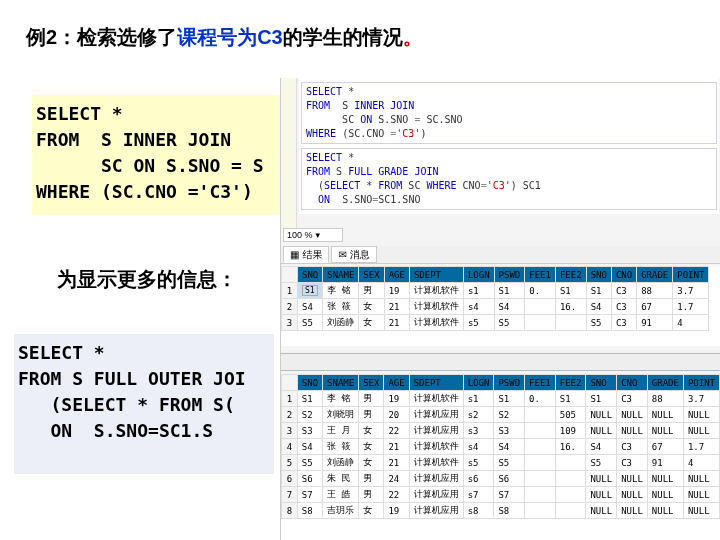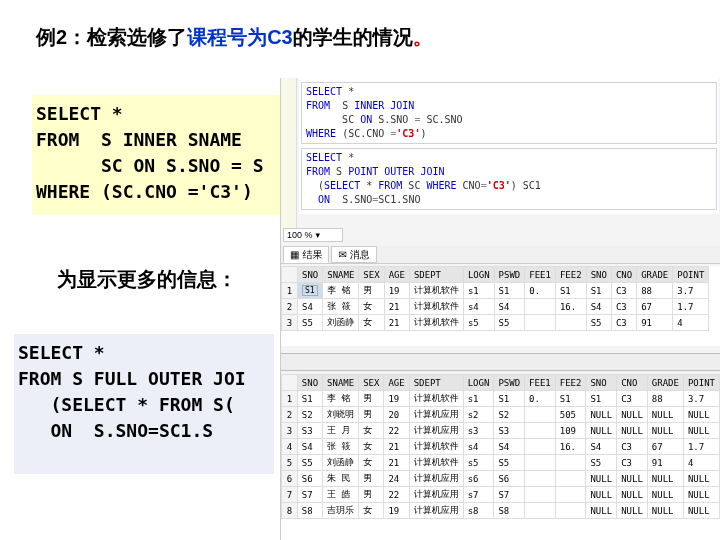--- a/index.html
+++ b/index.html
@@ -1,71 +1,71 @@
 <!DOCTYPE html>
 <html><head>
 <meta charset="utf-8">
 <style>
   * { box-sizing: border-box; margin: 0; padding: 0; }
   body { width: 720px; height: 540px; background: #fff; font-family: "Microsoft YaHei", SimSun, sans-serif; position: relative; overflow: hidden; }
-  .title { position: absolute; left: 36px; top: 24px; font-size: 20px; font-weight: bold; }
+  .title { position: absolute; left: 26px; top: 24px; font-size: 20px; font-weight: bold; }
   .title .hl { color: #0033cc; }
   .title .dot { color: #cc0000; }
   .code1 { position: absolute; left: 32px; top: 95px; width: 248px; height: 120px; background: #ffffcc; font-family: "MS Gothic", monospace; font-size: 18px; font-weight: bold; line-height: 26px; padding: 6px 4px; white-space: pre; }
   .mid { position: absolute; left: 32px; top: 266px; font-size: 20px; font-weight: bold; margin-left: 25px; }
   .code2 { position: absolute; left: 14px; top: 334px; width: 260px; height: 140px; background: #eceef8; font-family: "MS Gothic", monospace; font-size: 18px; font-weight: bold; line-height: 26px; padding: 6px 4px; white-space: pre; }
   .app { position: absolute; left: 280px; top: 78px; width: 440px; height: 470px; background: #f4f4f4; border-left: 1px solid #ccc; font-size: 10px; }
   .gutter { position: absolute; left: 0; top: 0; width: 16px; height: 160px; background: #f8f8e8; border-right: 1px solid #ddd; }
   .sqlpane { position: absolute; left: 18px; top: 0; width: 420px; background: #fff; }
   .sqlblock { border: 1px solid #d0d0e0; margin: 4px 2px; font-family: Consolas, monospace; font-size: 10px; line-height: 14px; padding: 2px 4px; color: #333; white-space: pre; }
   .kw { color: #0000cc; }
   .op { color: #888; }
-  .str { color: #c00; font-weight: bold; }
+  .str { color: #c00; }
   .zoom { position: absolute; left: 2px; top: 150px; width: 60px; height: 14px; background: #fff; border: 1px solid #ccc; font-size: 9px; padding: 1px 3px; display: flex; align-items: flex-end; gap: 3px; }
   .tabs { position: absolute; left: 0; top: 168px; width: 100%; height: 18px; background: #f0f0f0; border-bottom: 1px solid #ccc; display: flex; gap: 2px; padding-left: 2px; font-size: 10px; }
   .tab { border: 1px solid #ccc; background: #fff; padding: 1px 6px; display: flex; align-items: center; gap: 3px; }
   .tab.active { background: #fff; border-bottom: 1px solid #fff; }
   .grid-wrap1 { position: absolute; left: 0; top: 188px; width: 100%; height: 80px; background: #fff; overflow: hidden; }
   .grid-wrap2 { position: absolute; left: 0; top: 296px; width: 100%; height: 174px; background: #fff; overflow: hidden; }
   table { border-collapse: collapse; font-size: 9px; font-family: SimSun, monospace; }
   th, td { border: 1px solid #ddd; padding: 1px 4px; text-align: left; height: 16px; white-space: nowrap; }
-  th { background: #e5e5e5; font-weight: normal; }
+  th { background: #0369a1; font-weight: normal; }
   .rownum { background: #f4f4f4; text-align: center; width: 16px; }
   .sel { background: #cde; }
   .hr-mid { position: absolute; left: 0; top: 275px; width: 100%; height: 18px; background: #eee; border-top: 1px solid #bbb; border-bottom: 1px solid #bbb; }
   .cellbox { display:inline-block; border:1px solid #aaa; padding:0 2px; font-size:8px; }
 </style>
 </head>
 <body>
 
 <div class="title">
   <span>例2：检索选修了</span><span class="hl">课程号为C3</span><span>的学生的情况</span><span class="dot">。</span>
 </div>
 
 <div class="code1"><span>SELECT *</span>
-<span>FROM  S INNER SNAME</span>
+<span>FROM  S INNER JOIN</span>
 <span>      SC ON S.SNO = S</span>
 <span>WHERE (SC.CNO ='C3')</span></div>
 
 <div class="mid">为显示更多的信息：</div>
 
 <div class="code2"><span>SELECT *</span>
 <span>FROM S FULL OUTER JOI</span>
 <span>   (SELECT * FROM S(</span>
 <span>   ON  S.SNO=SC1.S</span></div>
 
 <div class="app">
   <div class="gutter"></div>
   <div class="sqlpane">
     <div class="sqlblock"><span class="kw">SELECT</span><span> *</span>
 <span class="kw">FROM</span><span>  S </span><span class="kw">INNER JOIN</span>
 <span>      SC </span><span class="kw">ON</span><span> S.SNO </span><span class="op">=</span><span> SC.SNO</span>
 <span class="kw">WHERE</span><span> (SC.CNO </span><span class="op">=</span><span class="str">'C3'</span><span>)</span></div>
     <div class="sqlblock"><span class="kw">SELECT</span><span> *</span>
-<span class="kw">FROM</span><span> S </span><span class="kw">POINT OUTER JOIN</span>
+<span class="kw">FROM</span><span> S </span><span class="kw">FULL GRADE JOIN</span>
 <span>  (</span><span class="kw">SELECT</span><span> * </span><span class="kw">FROM</span><span> SC </span><span class="kw">WHERE</span><span> CNO</span><span class="op">=</span><span class="str">'C3'</span><span>) SC1</span>
 <span>  </span><span class="kw">ON</span><span>  S.SNO</span><span class="op">=</span><span>SC1.SNO</span></div>
   </div>
 
   <div class="zoom">
     <span>100 %</span>
     <span>▾</span>
   </div>
 
   <div class="tabs">

